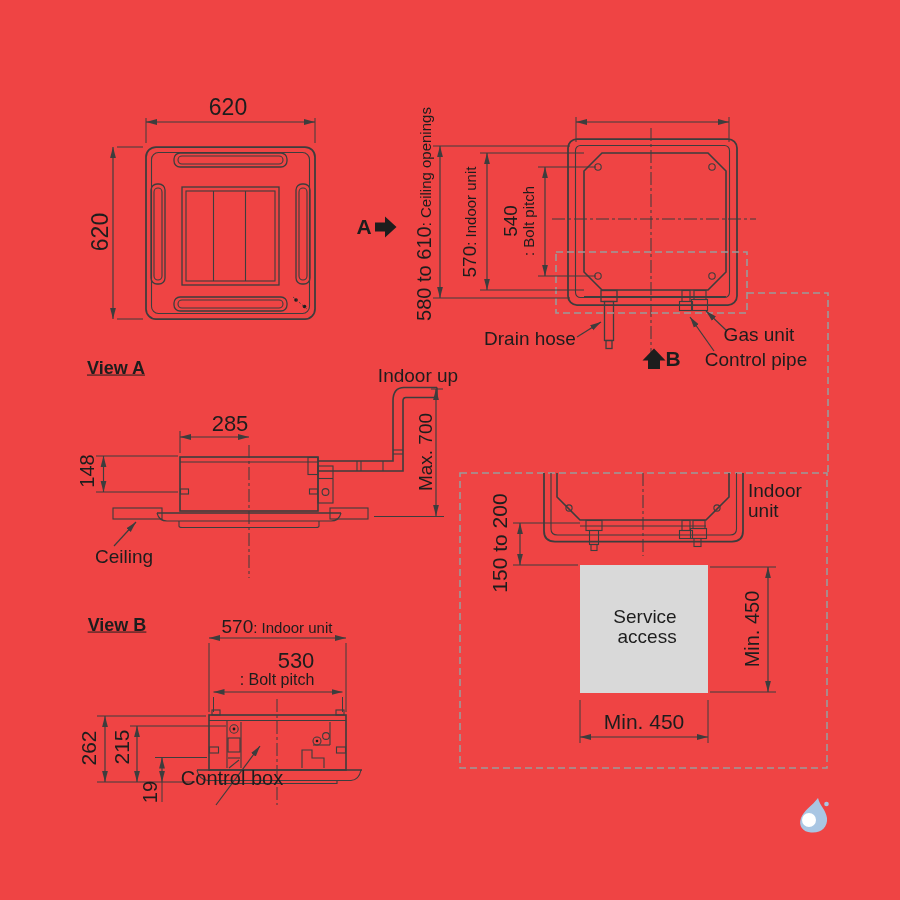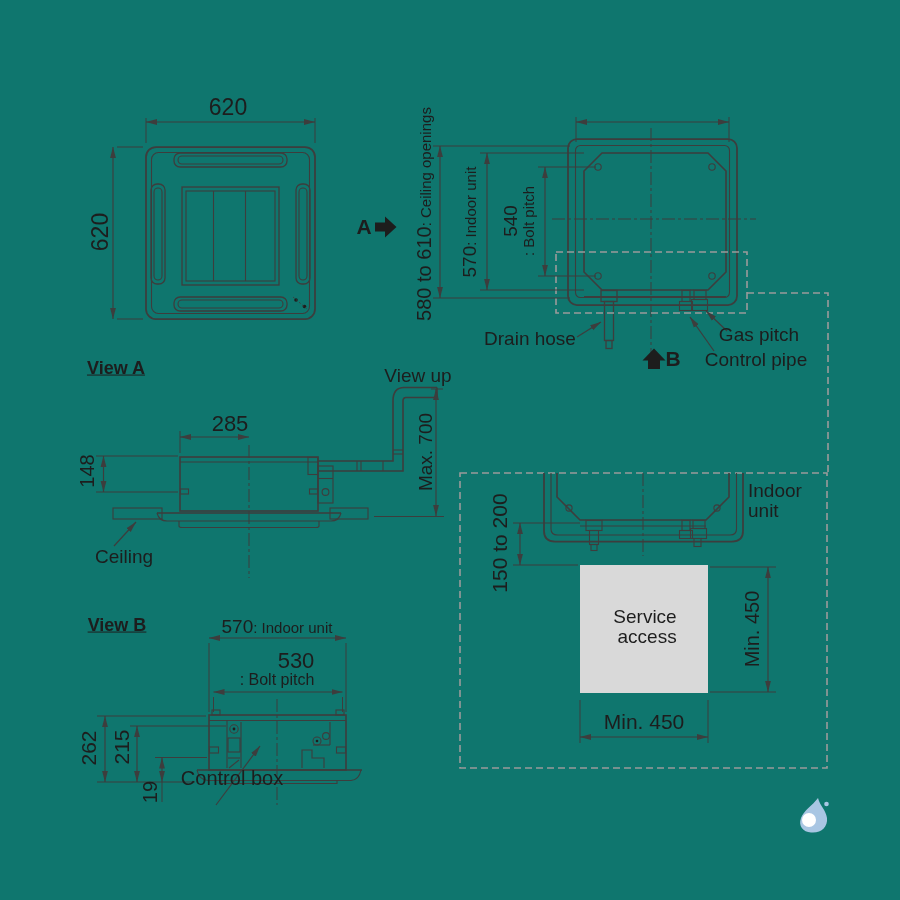--- a/index.html
+++ b/index.html
@@ -1,16 +1,16 @@
 <!DOCTYPE html>
 <html><head>
 <meta charset="utf-8">
 <style>
   html,body{margin:0;padding:0;background:#fff;}
-  #canvas{position:relative;width:900px;height:900px;background:#0f766e;overflow:hidden;
+  #canvas{position:relative;width:900px;height:900px;background:#ef4444;overflow:hidden;
           font-family:"Liberation Sans","DejaVu Sans",sans-serif;}
   #art{position:absolute;left:0;top:0;}
   .lbl{position:absolute;transform:translate(-50%,-50%);white-space:nowrap;color:#1d1d1d;line-height:1.05;}
   .lbl.rot{transform:translate(-50%,-50%) rotate(-90deg);}
   .lbl.tl{transform:none;}
   .t23{font-size:23px;}
   .t22{font-size:22px;margin-left:18px;}
   .t21{font-size:21px;}
   .t20{font-size:20px;}
   .t19{font-size:19px;}
@@ -280,25 +280,25 @@
 <div class="lbl t23" style="left:228px;top:107px">620</div>
 <div class="lbl t23 rot" style="left:100px;top:232px">620</div>
 <div class="lbl t21 bold" style="left:364px;top:227px">A</div>
 
 <div class="lbl rot" style="left:424px;top:214px"><span class="numpart">580 to 610</span><span class="smpart">: Ceiling openings</span></div>
 <div class="lbl rot" style="left:470px;top:222px"><span class="numpart2">570</span><span class="smpart">: Indoor unit</span></div>
 <div class="lbl rot numpart2" style="left:511px;top:221px">540</div>
 <div class="lbl rot smpart" style="left:529px;top:221px">: Bolt pitch</div>
 <div class="lbl t19" style="left:530px;top:339px">Drain hose</div>
 <div class="lbl t21 bold" style="left:673px;top:359px">B</div>
-<div class="lbl t19" style="left:759px;top:335px">Gas pitch</div>
+<div class="lbl t19" style="left:759px;top:335px">Gas unit</div>
 <div class="lbl t19" style="left:756px;top:360px">Control pipe</div>
 
 <div class="lbl title" style="left:116px;top:368px">View A</div>
-<div class="lbl t19" style="left:418px;top:376px">View up</div>
+<div class="lbl t19" style="left:418px;top:376px">Indoor up</div>
 <div class="lbl t22" style="left:212px;top:424px">285</div>
 <div class="lbl t20 rot" style="left:87px;top:471px">148</div>
 <div class="lbl t19 rot" style="left:426px;top:452px">Max. 700</div>
 <div class="lbl t19" style="left:124px;top:557px">Ceiling</div>
 
 <div class="lbl title" style="left:117px;top:625px">View B</div>
 <div class="lbl" style="left:277px;top:627px"><span class="numpart2">570</span><span class="smpart">: Indoor unit</span></div>
 <div class="lbl t22" style="left:278px;top:661px">530</div>
 <div class="lbl t16" style="left:277px;top:680px">: Bolt pitch</div>
 <div class="lbl t21 rot" style="left:89px;top:748px">262</div>

